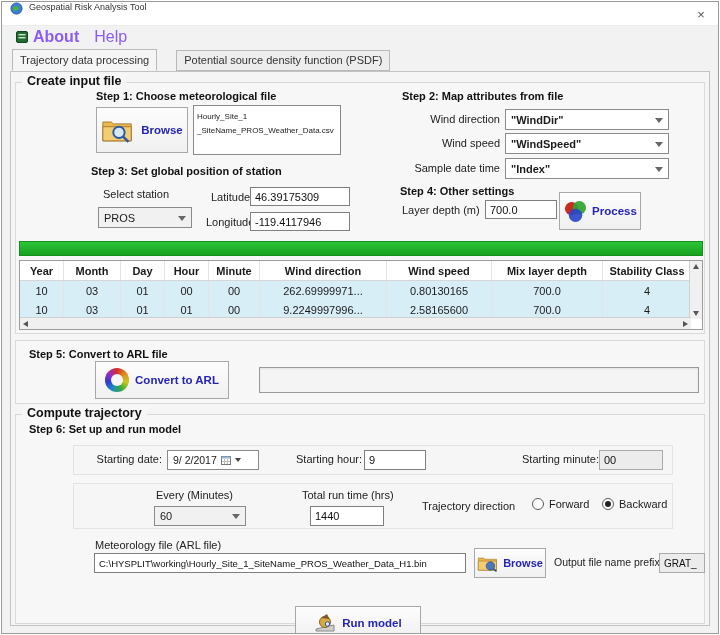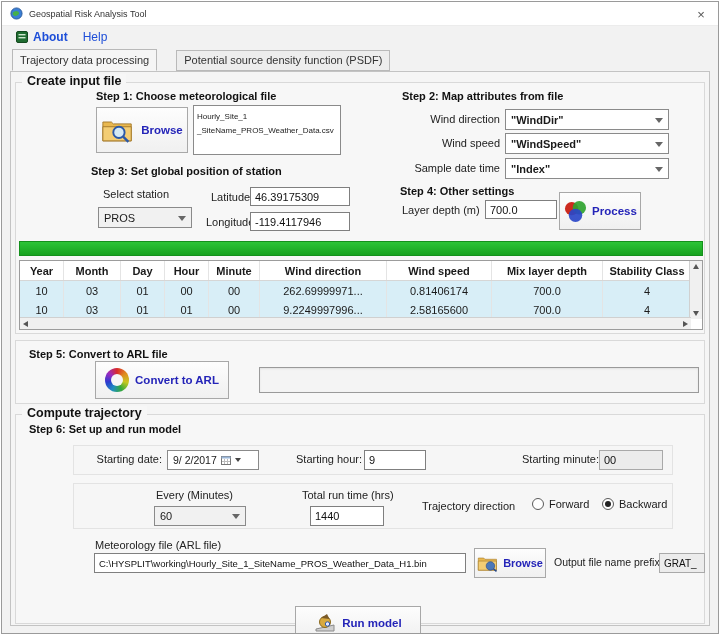--- a/index.html
+++ b/index.html
@@ -1,27 +1,27 @@
 <!DOCTYPE html>
 <html><head>
 <meta charset="utf-8">
 <style>
   * { box-sizing: border-box; margin: 0; padding: 0; }
   html,body { background:#ffffff; }
   body { font-family:"Liberation Sans","DejaVu Sans",sans-serif; font-size:11px; color:#1a1a1a; }
   .window { position:relative; width:718px; height:633px; margin:1px auto; border:1px solid #9a9a9a; background:#f2f2f2; overflow:hidden; }
 
   
-  .titlebar { position:absolute; left:0; top:0; right:0; height:24px; background:#ffffff; border-bottom:1px solid #ececec; display:flex; align-items:center; padding-left:8px; }
+  .titlebar { position:absolute; left:0; top:0; right:0; height:24px; background:#ffffff; border-bottom:1px solid #ececec; display:flex; padding-left:8px; }
   .titlebar .title { font-size:9px; color:#333; margin-left:6px; }
   .close-btn { position:absolute; right:0; top:0; width:34px; height:24px; display:flex; align-items:center; justify-content:center; color:#555; font-size:13px; cursor:pointer; }
 
   
   .menubar { position:absolute; left:0; top:24px; right:0; height:23px; background:#f2f2f2; display:flex; align-items:center; padding-left:10px; gap:2px; }
-  .menu-item { padding:2px 9px 3px 4px; font-size:12px; color:#1d4ed8; }
+  .menu-item { padding:2px 9px 3px 4px; font-size:16px; color:#8b5cf6; }
   .menu-item.first { display:flex; align-items:center; gap:5px; font-weight:bold; }
 
   
   .tabstrip { position:absolute; left:0; top:47px; right:0; height:23px; padding-left:10px; }
   .tab { display:inline-block; border:1px solid #b9b9b9; padding:3px 7px 4px 7px; font-size:11px; background:#ededed; color:#333; position:relative; margin-right:16px; }
   .tab.active { background:#f5f5f5; border-bottom:1px solid #f5f5f5; z-index:3; padding-top:4px; }
 
   
   .panel { position:absolute; left:8px; right:8px; top:69px; bottom:7px; border:1px solid #c3c3c3; background:#f5f5f5; z-index:1; }
 
@@ -186,21 +186,21 @@
         <div class="tcell c7">Mix layer depth</div>
         <div class="tcell c8">Stability Class</div>
       </div>
       <div class="trow data">
         <div class="tcell c0">10</div>
         <div class="tcell c1">03</div>
         <div class="tcell c2">01</div>
         <div class="tcell c3">00</div>
         <div class="tcell c4">00</div>
         <div class="tcell c5">262.69999971...</div>
-        <div class="tcell c6">0.81406174</div>
+        <div class="tcell c6">0.80130165</div>
         <div class="tcell c7">700.0</div>
         <div class="tcell c8">4</div>
       </div>
       <div class="trow data">
         <div class="tcell c0">10</div>
         <div class="tcell c1">03</div>
         <div class="tcell c2">01</div>
         <div class="tcell c3">01</div>
         <div class="tcell c4">00</div>
         <div class="tcell c5">9.2249997996...</div>

